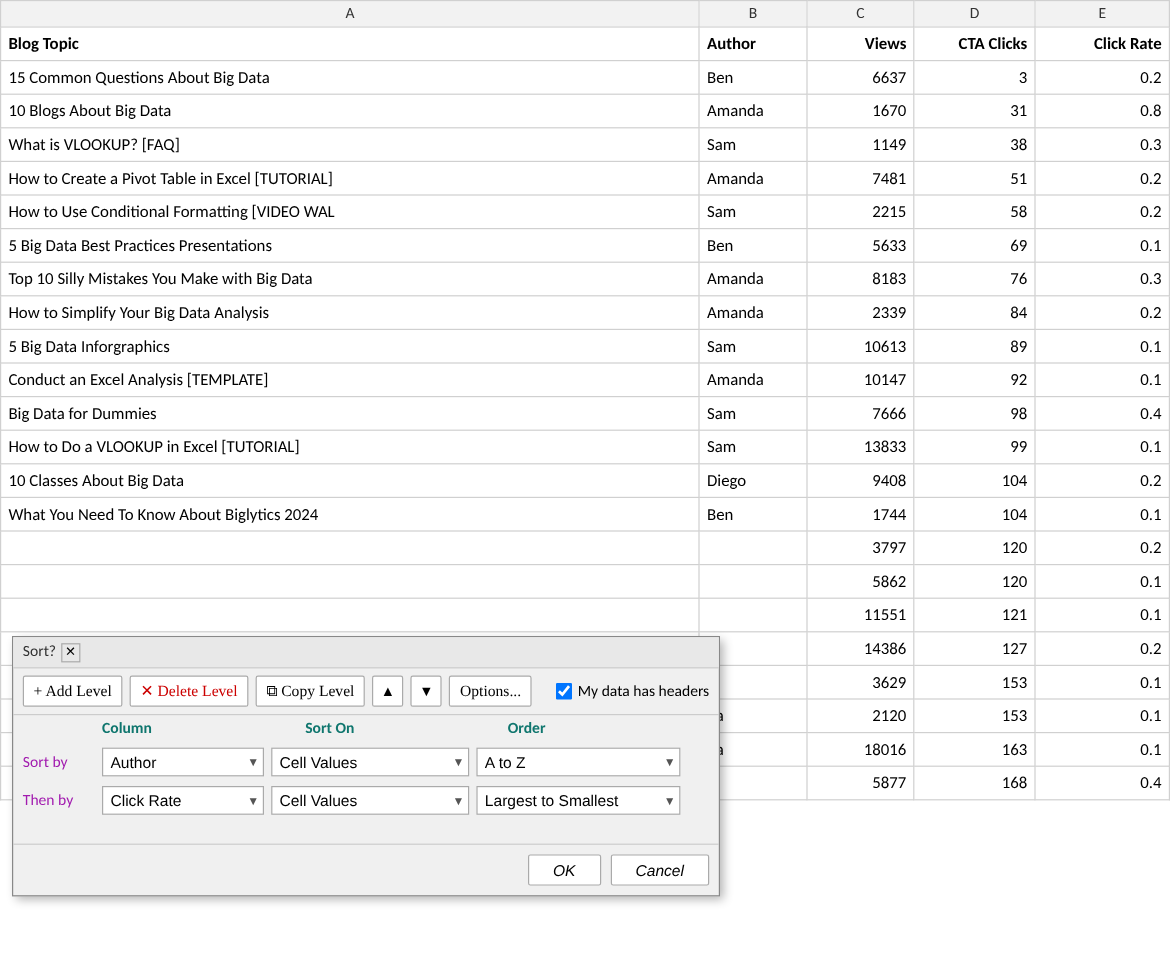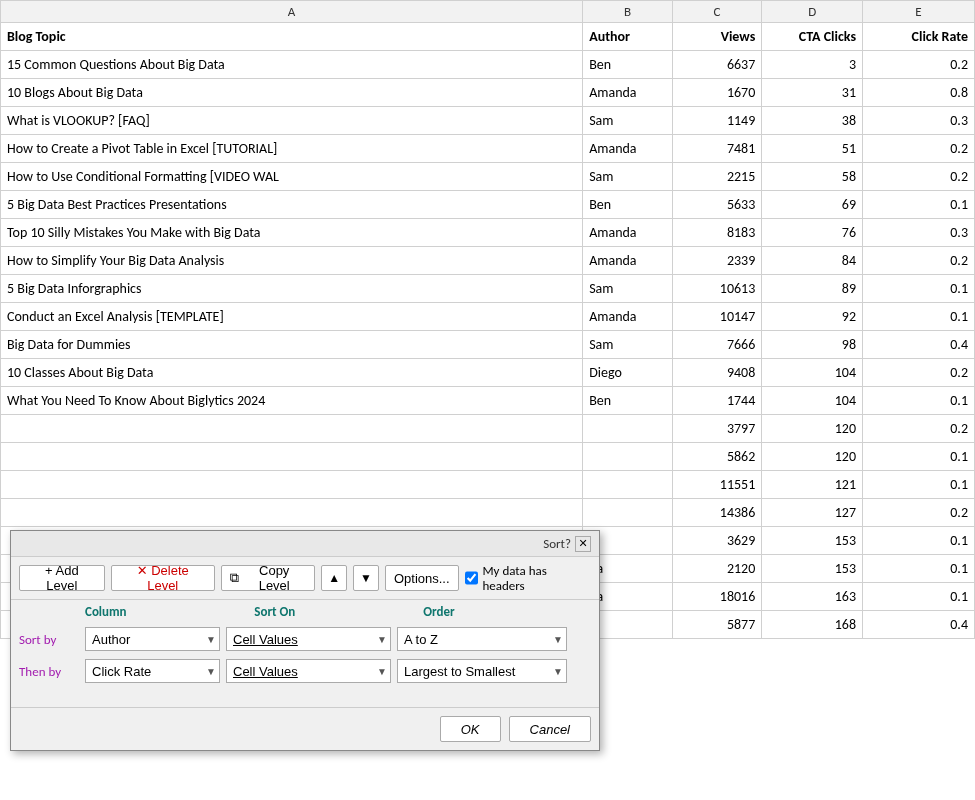--- a/index.html
+++ b/index.html
@@ -75,21 +75,21 @@
       box-shadow: 3px 3px 8px rgba(0,0,0,0.3);
       z-index: 100;
     }
 
     .dialog-titlebar {
       background: #e8e8e8;
       border-bottom: 1px solid #ccc;
       padding: 4px 8px;
       display: flex;
       align-items: center;
-      justify-content: flex-end;
+      justify-content: flex-start;
       height: 26px;
     }
 
     .dialog-title {
       font-size: 13px;
       color: #333;
     }
 
     .dialog-controls {
       display: flex;
@@ -121,20 +121,21 @@
       display: flex;
       align-items: center;
       gap: 3px;
       padding: 3px 8px;
       background: #fff;
       border: 1px solid #aaa;
       border-radius: 2px;
       cursor: pointer;
       font-size: 13px;
       height: 26px;
+      font-family: Liberation Serif, serif;
     }
 
     .toolbar-btn.red-x { color: #cc0000; }
 
     .arrow-btn {
       width: 26px;
       height: 26px;
       background: #fff;
       border: 1px solid #aaa;
       border-radius: 2px;
@@ -213,21 +214,21 @@
       position: absolute;
       right: 4px;
       top: 50%;
       transform: translateY(-50%);
       font-size: 10px;
       pointer-events: none;
       color: #555;
     }
 
     .select-col { width: 135px; }
-    .select-sorton { width: 165px; text-decoration: underline; }
+    .select-sorton { width: 165px; }
     .select-order { width: 170px; }
 
     .dialog-footer {
       display: flex;
       justify-content: flex-end;
       padding: 8px;
       gap: 8px;
       border-top: 1px solid #ccc;
     }
 
@@ -350,20 +351,27 @@
           <td class="num-cell">0.1</td>
         </tr>
         <tr>
           <td>Big Data for Dummies</td>
           <td>Sam</td>
           <td class="num-cell">7666</td>
           <td class="num-cell">98</td>
           <td class="num-cell">0.4</td>
         </tr>
         <tr>
+          <td>How to Do a VLOOKUP in Excel [TUTORIAL]</td>
+          <td>Sam</td>
+          <td class="num-cell">13833</td>
+          <td class="num-cell">99</td>
+          <td class="num-cell">0.1</td>
+        </tr>
+        <tr>
           <td>10 Classes About Big Data</td>
           <td>Diego</td>
           <td class="num-cell">9408</td>
           <td class="num-cell">104</td>
           <td class="num-cell">0.2</td>
         </tr>
         <tr>
           <td>What You Need To Know About Biglytics 2024</td>
           <td>Ben</td>
           <td class="num-cell">1744</td>

